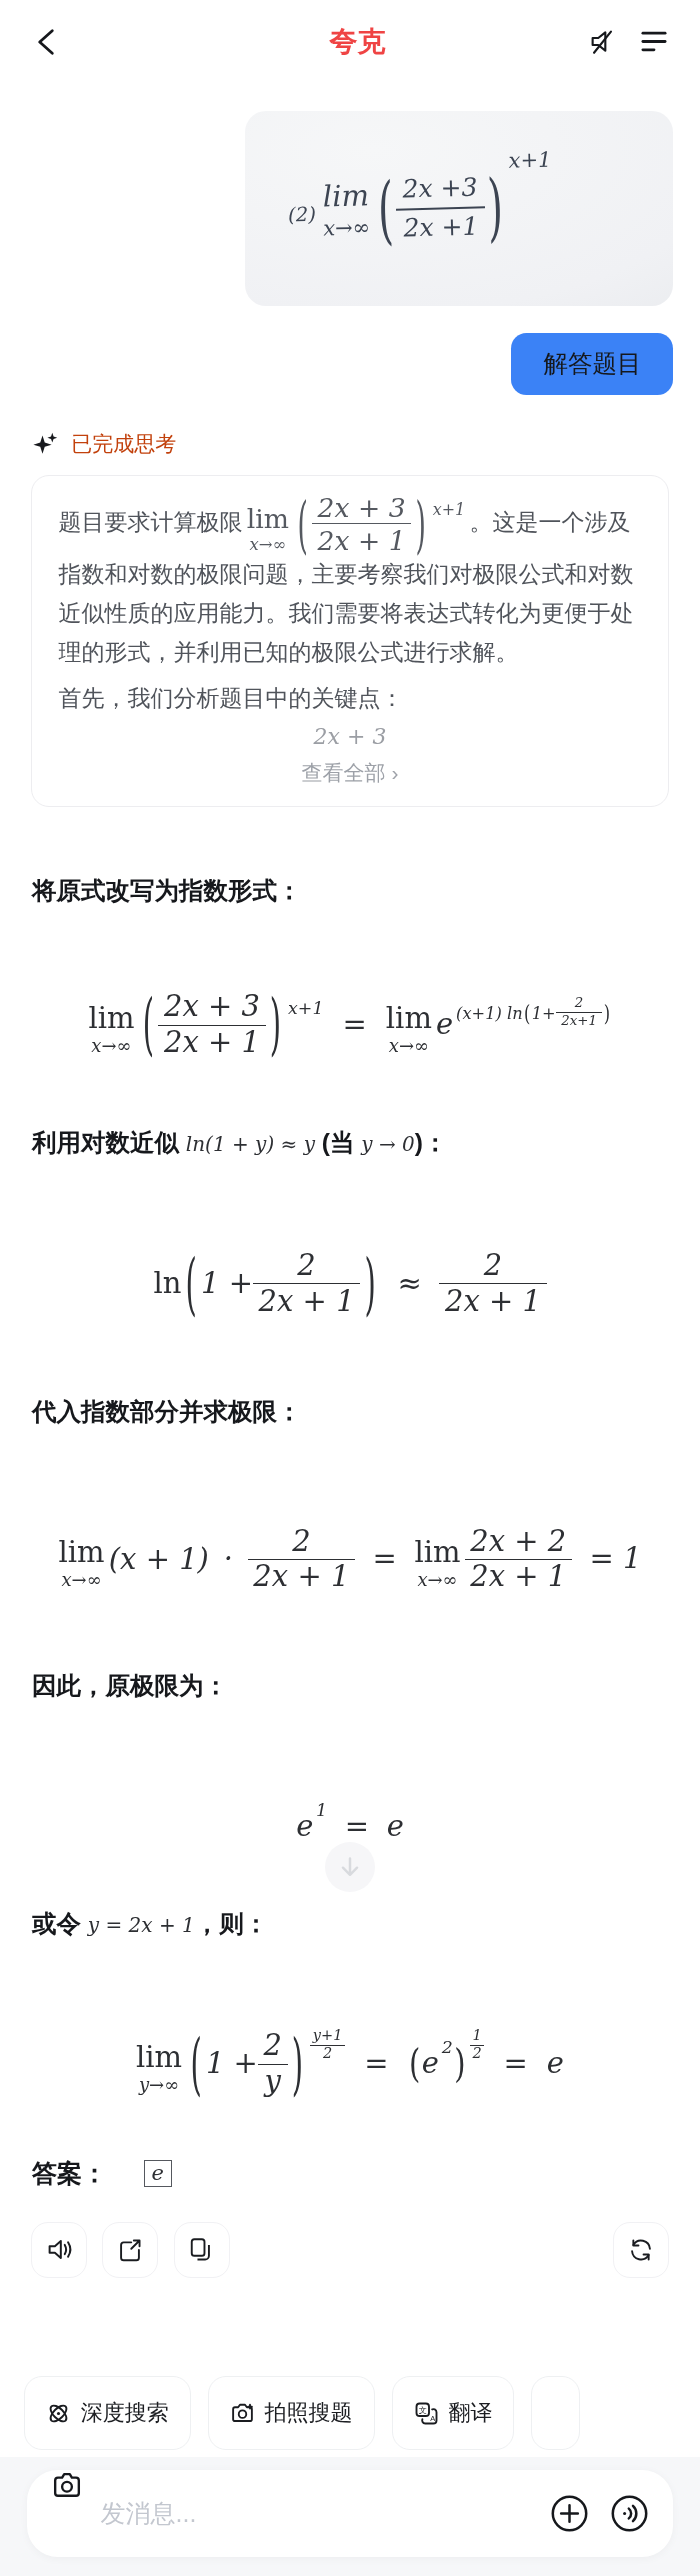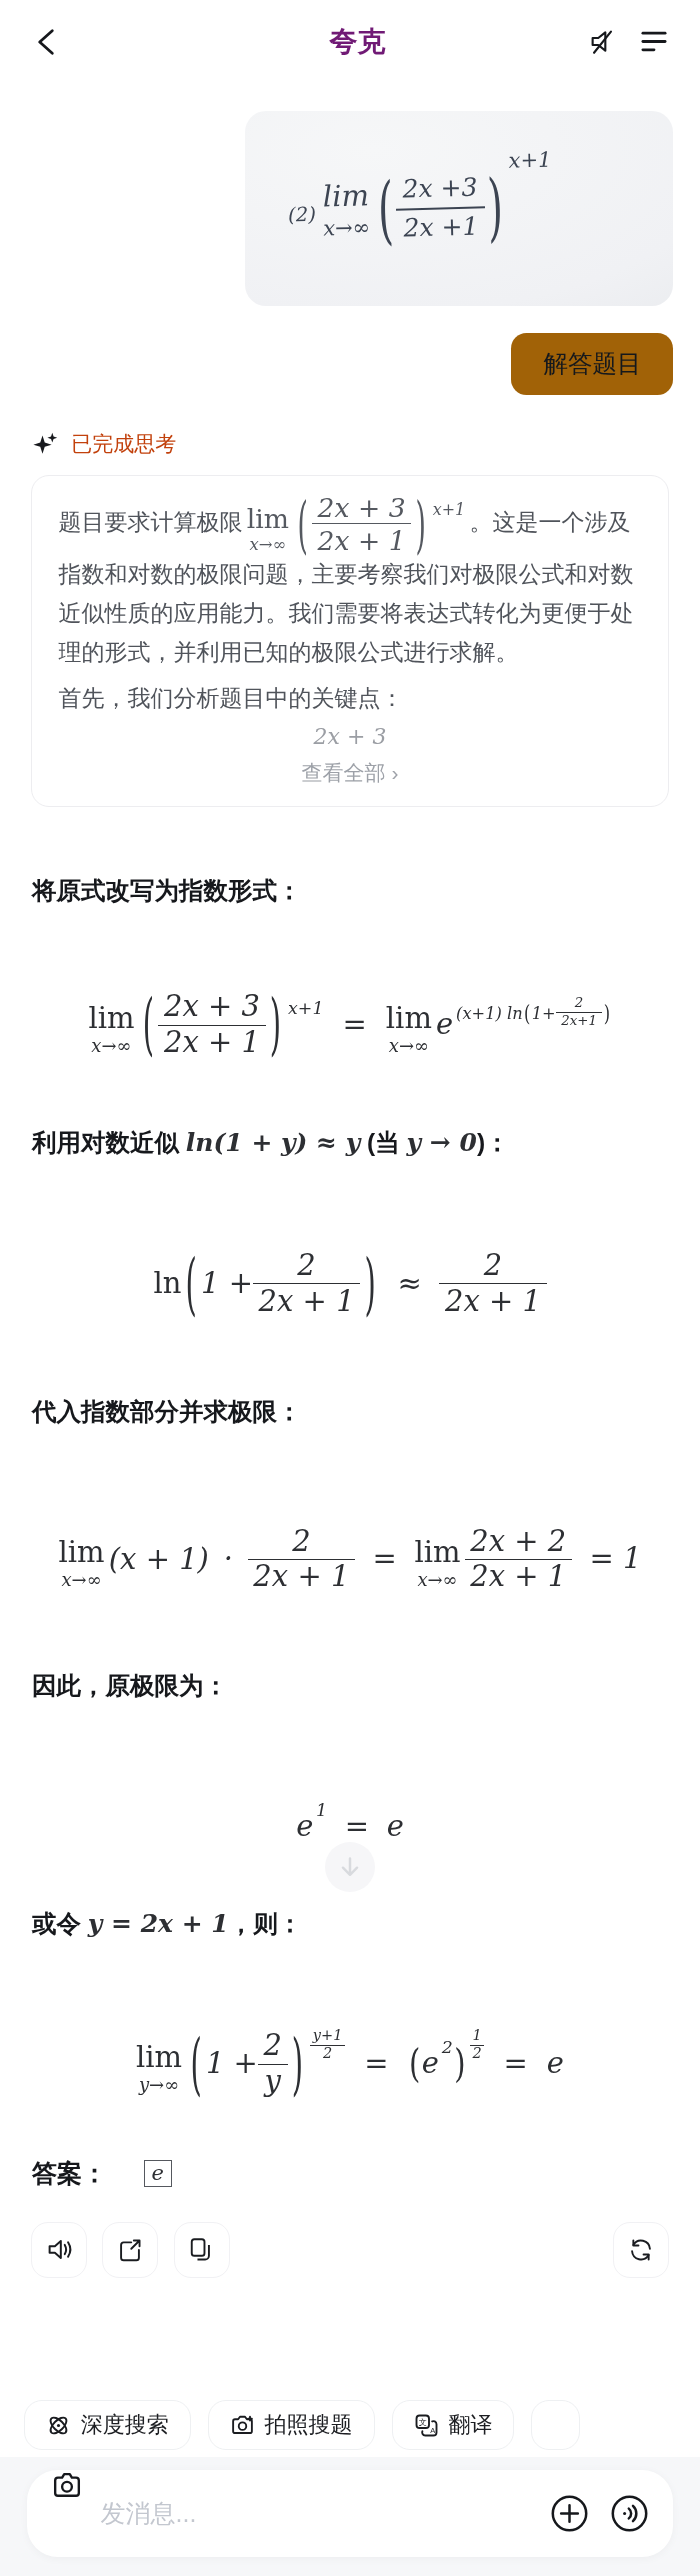--- a/index.html
+++ b/index.html
@@ -4,42 +4,42 @@
 <style>
   * { margin:0; padding:0; box-sizing:border-box; }
   html,body { width:700px; }
   body {
     height:2576px; position:relative; overflow:hidden; background:#ffffff;
     font-family:"Liberation Sans","DejaVu Sans",sans-serif; color:#16181c;
   }
   
   .header { height:83px; display:flex; align-items:center; padding:0 29px; position:relative; }
   .hbtn { width:34px; height:34px; display:flex; align-items:center; justify-content:center; cursor:pointer; }
-  .htitle { position:absolute; left:15px; right:0; text-align:center; font-size:28px; font-weight:700; color:#701a75; }
+  .htitle { position:absolute; left:15px; right:0; text-align:center; font-size:28px; font-weight:700; color:#ef4444; }
   .hright { margin-left:auto; display:flex; gap:18px; align-items:center; }
   
   .qimg {
     margin:28px 26.6px 0 auto; width:428px; height:195px; border-radius:21px;
     background:radial-gradient(120% 120% at 30% 20%, #f6f7f8 0%, #f0f1f4 70%, #e9ebee 100%);
     display:flex; align-items:center; padding-left:43px; cursor:pointer;
   }
   .hand { font-family:"DejaVu Serif","Liberation Serif",serif; font-style:italic; color:#3c4452;
           transform:rotate(-1.5deg); display:flex; align-items:center; }
   .hand .qlabel { font-size:19.6px; margin-right:7px; margin-top:4.2px; }
   .hand .qlim { display:inline-block; text-align:center; line-height:1; margin-right:5.6px; }
   .hand .qlim .op { font-size:29px; display:block; }
   .hand .qlim .ss { font-size:21px; display:block; margin-top:7px; }
   .hand .qparen { font-size:39px; font-style:normal; font-weight:300; transform:scaleY(1.9); margin:0 2.8px; }
   .hand .qfrac { display:inline-block; text-align:center; font-size:25px; line-height:1.15; vertical-align:middle; }
   .hand .qfrac .num { display:block; padding:0 7px 4.2px; }
   .hand .qfrac .den { display:block; border-top:2.1px solid #3c4452; padding:4.2px 7px 0; }
   .hand .qsup { font-size:21px; align-self:flex-start; margin:-24px 0 0 4.2px; }
   
   .solve-row { display:flex; justify-content:flex-end; margin:26.6px 26.6px 0 0; }
-  .solve-btn { background:#a16207; border:none; border-radius:15.4px; height:62px; padding:0 32px;
+  .solve-btn { background:#3b82f6; border:none; border-radius:15.4px; height:62px; padding:0 32px;
                font-size:24.5px; color:#15181c; font-family:inherit; cursor:pointer; }
   
   .think-row { display:flex; align-items:center; gap:11.2px; margin:35px 0 0 32px; }
   .think-label { font-size:21px; color:#c2410c; }
   
   .card { margin:17px 31px 0; border:1.4px solid #ededf0; border-radius:18px; padding:17px 26.6px 17px; }
   .card p { font-size:23px; line-height:1.7; color:#50545b; }
   .card .p2 { margin-top:7px; }
   .card-math-partial { text-align:center; margin-top:5.6px; font-family:"DejaVu Serif","Liberation Serif",serif;
                        font-style:italic; font-size:22px; color:#9b9ea4; }
@@ -60,42 +60,42 @@
   .exp { display:inline-block; vertical-align:0.95em; font-size:0.56em; margin-left:2.8px; }
   .exp .frac { font-size:0.82em; vertical-align:-0.5em; }
   .exp .frac .den, .supfrac .den { border-top-width:1px; }
   .supfrac { display:inline-block; text-align:center; vertical-align:1.0em; font-size:0.5em;
              line-height:1.1; margin-left:2.8px; }
   .supfrac .num { display:block; padding:0 2.8px 0.7px; }
   .supfrac .den { display:block; border-top:1px solid #2d2f33; padding:0.7px 2.8px 0; }
   .op-roman { font-style:normal; }
   
   .h { font-size:24.5px; font-weight:600; color:#16181c; margin-left:32px; }
-  .h .m { font-weight:700; font-size:25px; }
+  .h .m { font-weight:400; font-size:20px; }
   .h1 { margin-top:67px; } .f1 { margin-top:84px; }
   .h2 { margin-top:67px; } .f2 { margin-top:91px; }
   .h3 { margin-top:77px; } .f3 { margin-top:98px; }
   .h4 { margin-top:76px; } .fe-wrap { margin-top:98px; position:relative; }
   .h5 { margin-top:64px; } .f4 { margin-top:88px; }
   .scroll-ind { position:absolute; left:50%; top:42px; transform:translateX(-50%);
                 width:50px; height:50px; border-radius:50%; background:#f6f6f8;
                 display:flex; align-items:center; justify-content:center; cursor:pointer; }
   
   .answer { margin:59px 0 0 32px; font-size:25px; font-weight:600; display:flex; align-items:center;gap:31px; }
   .answer-box { display:inline-block; border:1.4px solid #55585e; padding:0 7px 1.4px; margin-left:5.6px;
                 font-family:"DejaVu Serif","Liberation Serif",serif; font-style:italic;
                 font-weight:400; font-size:21px; color:#2d2f33; }
   
   .actions { display:flex; margin:32px 31px 0; }
   .abtn { width:56px; height:56px; border-radius:17px; border:1.4px solid #f1f1f4; background:#fff;
           display:flex; align-items:center; justify-content:center; cursor:pointer; margin-right:15.4px; }
   .abtn:last-child { margin-right:0; margin-left:auto; }
   
   .chips { position:absolute; left:0; right:0; bottom:126px; display:flex; gap:17px; padding:0 24px; overflow:hidden; }
-  .chip { flex:none; height:50px; border:1.4px solid #eef0f2; border-radius:18px; background:#fff;
+  .chip { flex:none; height:74px; border:1.4px solid #eef0f2; border-radius:18px; background:#fff;
           display:flex; align-items:center; gap:9.8px; padding:0 21px; font-size:22px; color:#1c1e22;
           white-space:nowrap; cursor:pointer; }
   .chip.partial { width:49px; }
   .inputbar { position:absolute; left:0; right:0; bottom:0; height:119px; background:#f6f7f9; }
   .pill { position:absolute; left:26.6px; right:26.6px; top:12.6px; height:87px; background:#fff;
           border-radius:31px; display:flex; padding:0 24px;
           box-shadow:0 1.4px 8.4px rgba(0,0,0,0.04); cursor:text; }
   .pill input { border:none; outline:none; flex:1; font-size:25px; color:#30343a; margin-left:18px;
                 font-family:inherit; background:transparent; }
   .pill input::placeholder { color:#c3c7cf; }

